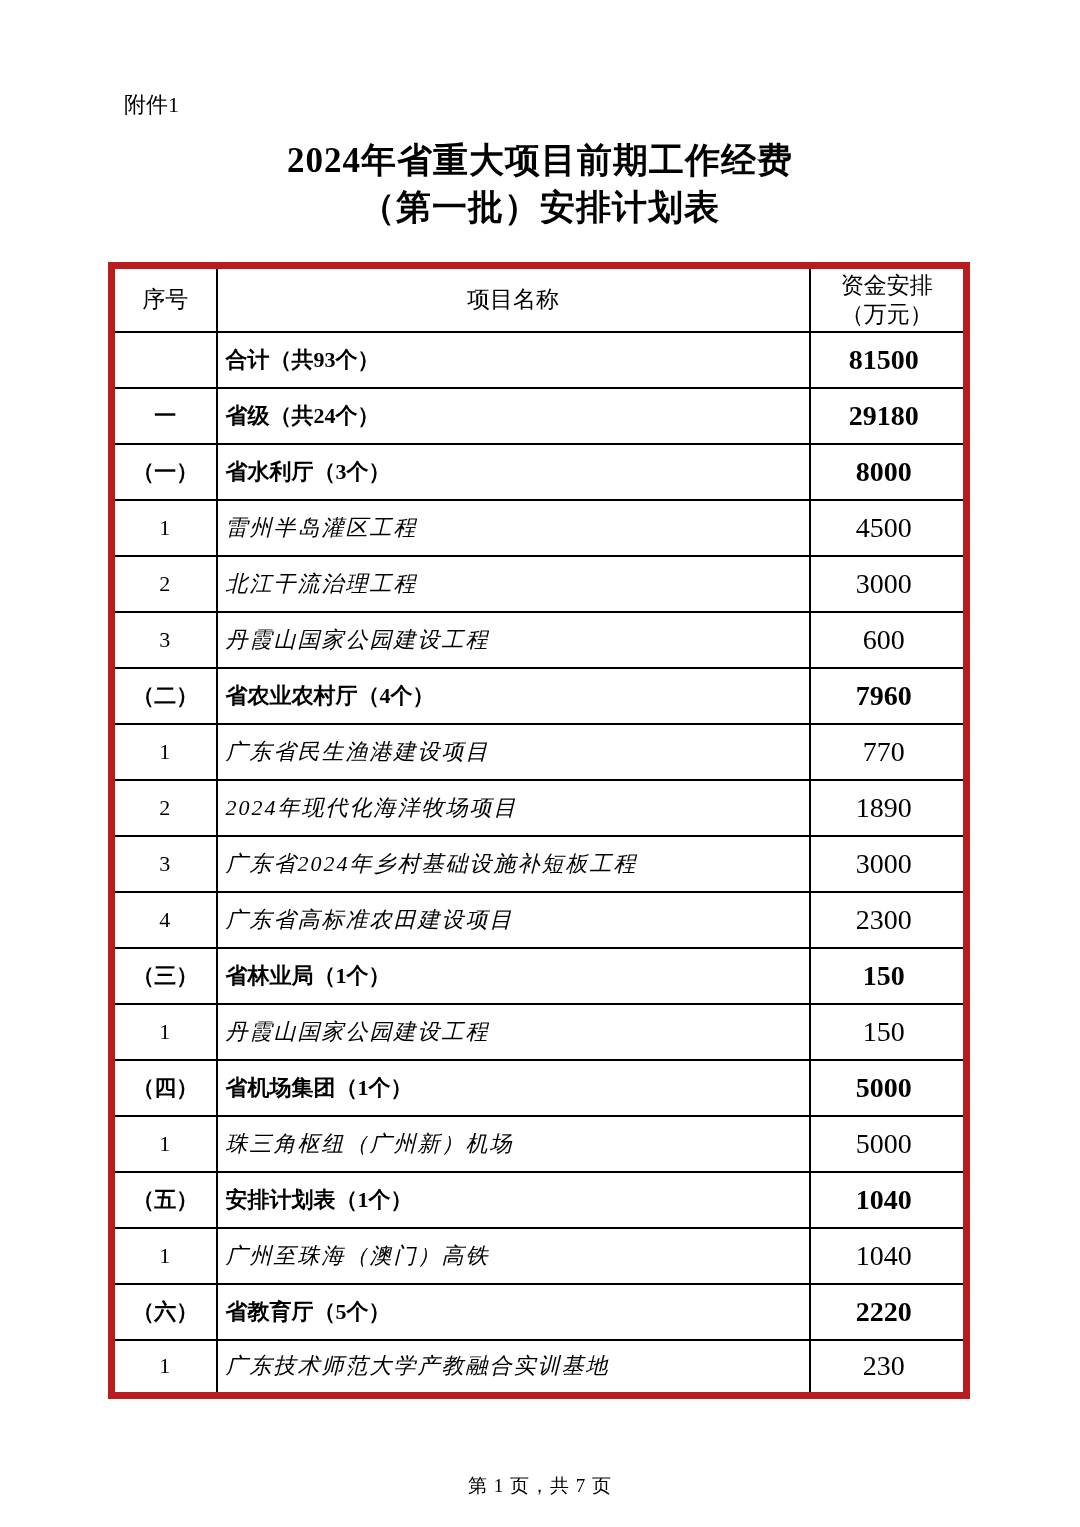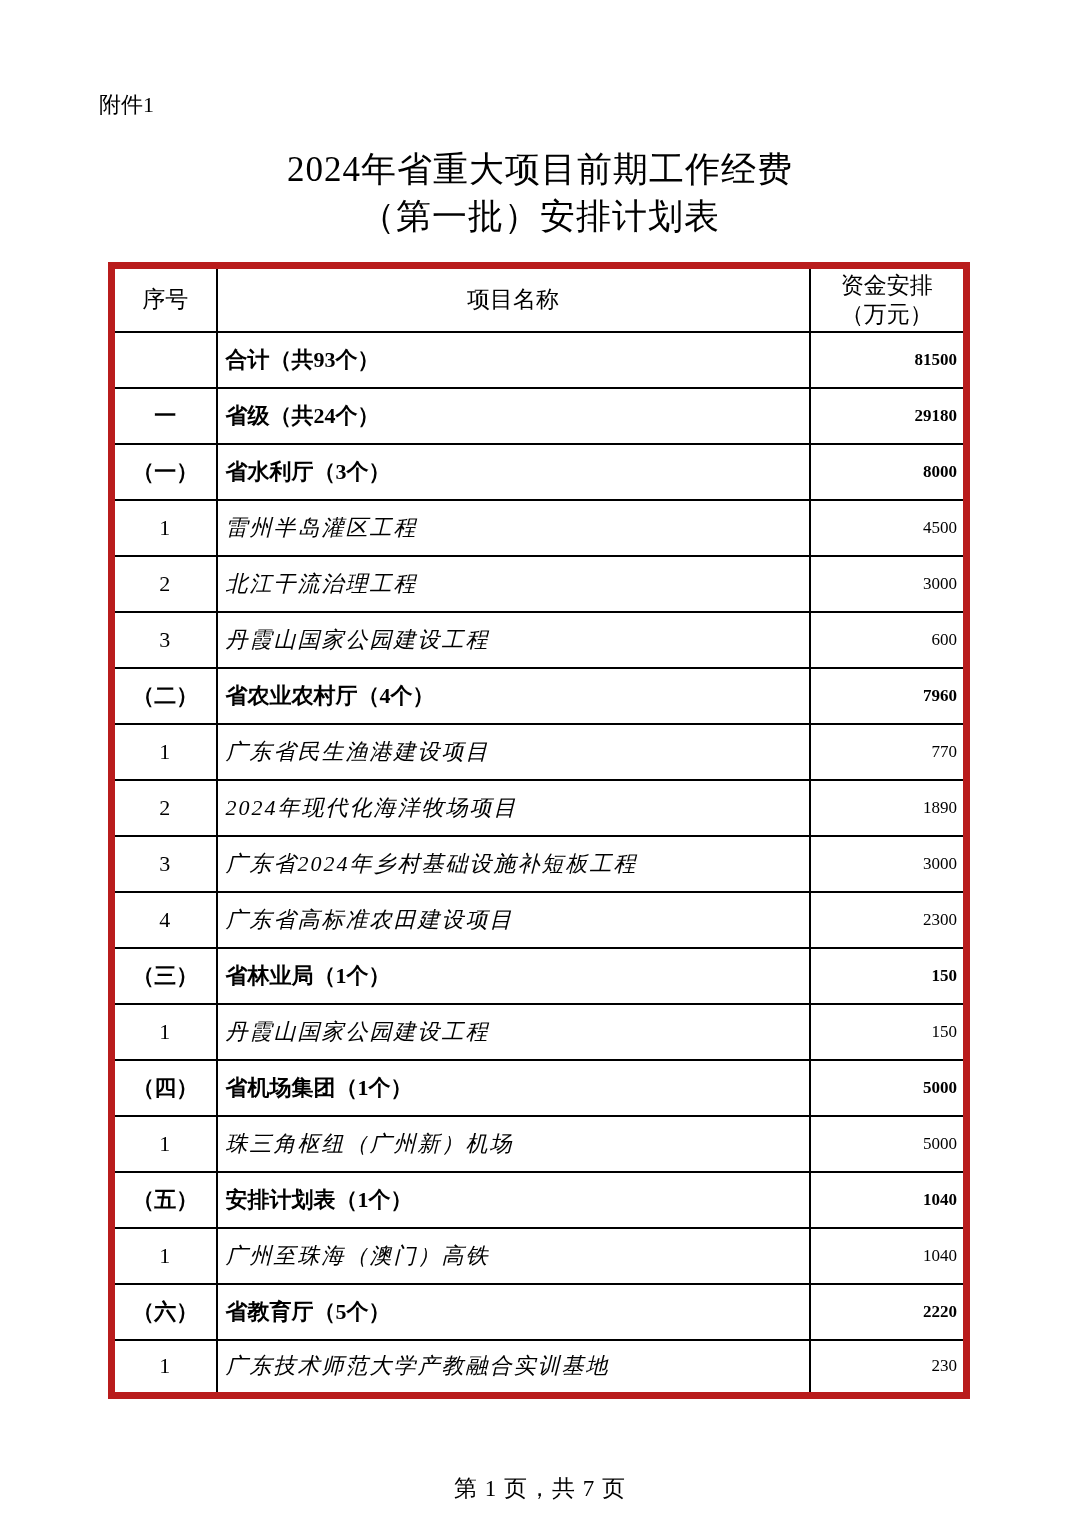--- a/index.html
+++ b/index.html
@@ -7,31 +7,31 @@
   body {
     width: 1080px;
     height: 1527px;
     position: relative;
     font-family: "Liberation Serif", "DejaVu Serif", serif;
     color: #000000;
     overflow: hidden;
   }
   .attachment {
     position: absolute;
-    left: 99px;
+    left: 124px;
     top: 90px;
     font-size: 22px;
   }
   .title-block {
     position: absolute;
-    top: 146px;
+    top: 137px;
     left: 0;
     width: 100%;
     text-align: center;
-    font-weight: normal;
+    font-weight: bold;
     font-size: 35px;
     line-height: 47px;
     letter-spacing: 1px;
   }
   .plan-table {
     position: absolute;
     left: 108px;
     top: 262px;
     width: 855px;
     border-collapse: collapse;
@@ -47,32 +47,32 @@
   .plan-table thead tr { height: 66px; }
   .plan-table tbody tr { height: 56px; }
   .plan-table th {
     font-weight: normal;
     font-size: 23px;
     text-align: center;
     line-height: 29px;
   }
   td.col-index { text-align: center; font-size: 22px; }
   td.col-name  { text-align: left; padding-left: 8px; font-size: 22px; }
-  td.col-amount{ text-align: right; padding-right: 6px; font-size: 17px; }
+  td.col-amount{ text-align: center; padding-right: 6px; font-size: 28px; }
   tr.section td { font-weight: bold; letter-spacing: 0; }
   tr.detail td { font-weight: normal; }
   tr.detail td.col-name { letter-spacing: 2px; font-style: italic; }
   tr.detail td.col-index { letter-spacing: 1px; }
   .page-footer {
     position: absolute;
     top: 1473px;
     left: 0;
     width: 100%;
     text-align: center;
-    font-size: 23px;
+    font-size: 19px;
     letter-spacing: 1px;
   }
 </style>
 </head>
 <body>
 
 <div class="attachment">附件1</div>
 
 <div class="title-block">
   <div>2024年省重大项目前期工作经费</div>

